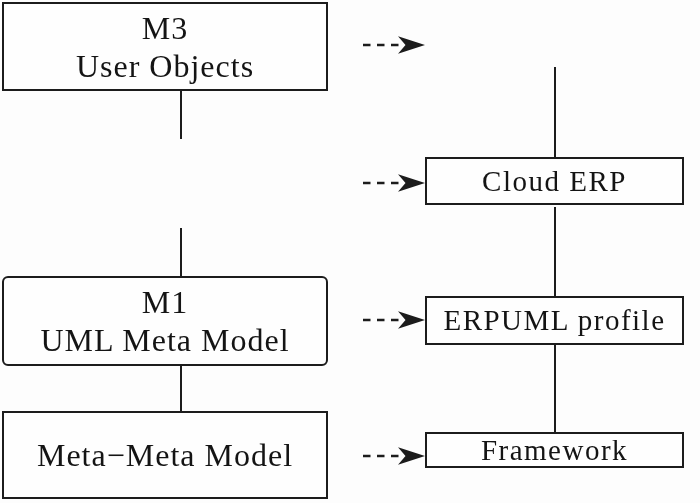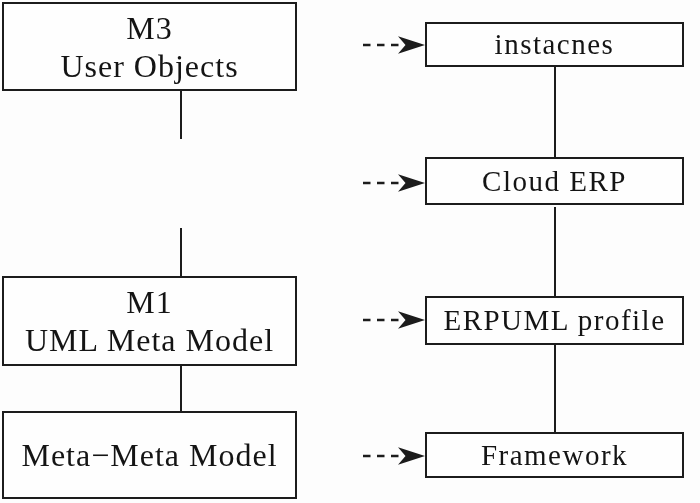--- a/index.html
+++ b/index.html
@@ -22,39 +22,39 @@
     background: #fefefe;
     box-sizing: border-box;
     display: flex;
     flex-direction: column;
     align-items: center;
     justify-content: center;
     text-align: center;
   }
   .left-box {
     left: 2px;
-    width: 295px;
+    width: 326px;
     font-size: 32px;
     line-height: 38px;
     letter-spacing: 1px;
   }
   .right-box {
     left: 425px;
     width: 259px;
     font-size: 29px;
     letter-spacing: 1.5px;
   }
   .lb1 { top: 2px;   height: 89px; }
   .lb2 { top: 139px; height: 89px; }
-  .lb3 { top: 276px; height: 90px; }
+  .lb3 { top: 276px; height: 90px; border-radius: 6px; }
   .lb4 { top: 411px; height: 88px; }
   .rb1 { top: 22px;  height: 45px; }
   .rb2 { top: 157px; height: 48px; }
   .rb3 { top: 296px; height: 49px; justify-content: center; }
-  .rb4 { top: 432px; height: 46px; }
+  .rb4 { top: 432px; height: 36px; }
   .vline {
     position: absolute;
     width: 2px;
     background: #1c1c1c;
   }
   .lcol { left: 180px; }
   .rcol { left: 554px; }
   .vl1 { top: 91px;  height: 48px; }
   .vl2 { top: 228px; height: 48px; }
   .vl3 { top: 366px; height: 45px; }
@@ -83,23 +83,20 @@
     <div>User Objects</div>
   </div>
   <div class="box left-box lb3">
     <div>M1</div>
     <div>UML Meta Model</div>
   </div>
   <div class="box left-box lb4">
     <div>Meta−Meta Model</div>
   </div>
 
-  <div class="box right-box rb1">
-    <div>instacnes</div>
-  </div>
   <div class="box right-box rb2">
     <div>Cloud ERP</div>
   </div>
   <div class="box right-box rb3">
     <div>ERPUML profile</div>
   </div>
   <div class="box right-box rb4">
     <div>Framework</div>
   </div>
 

